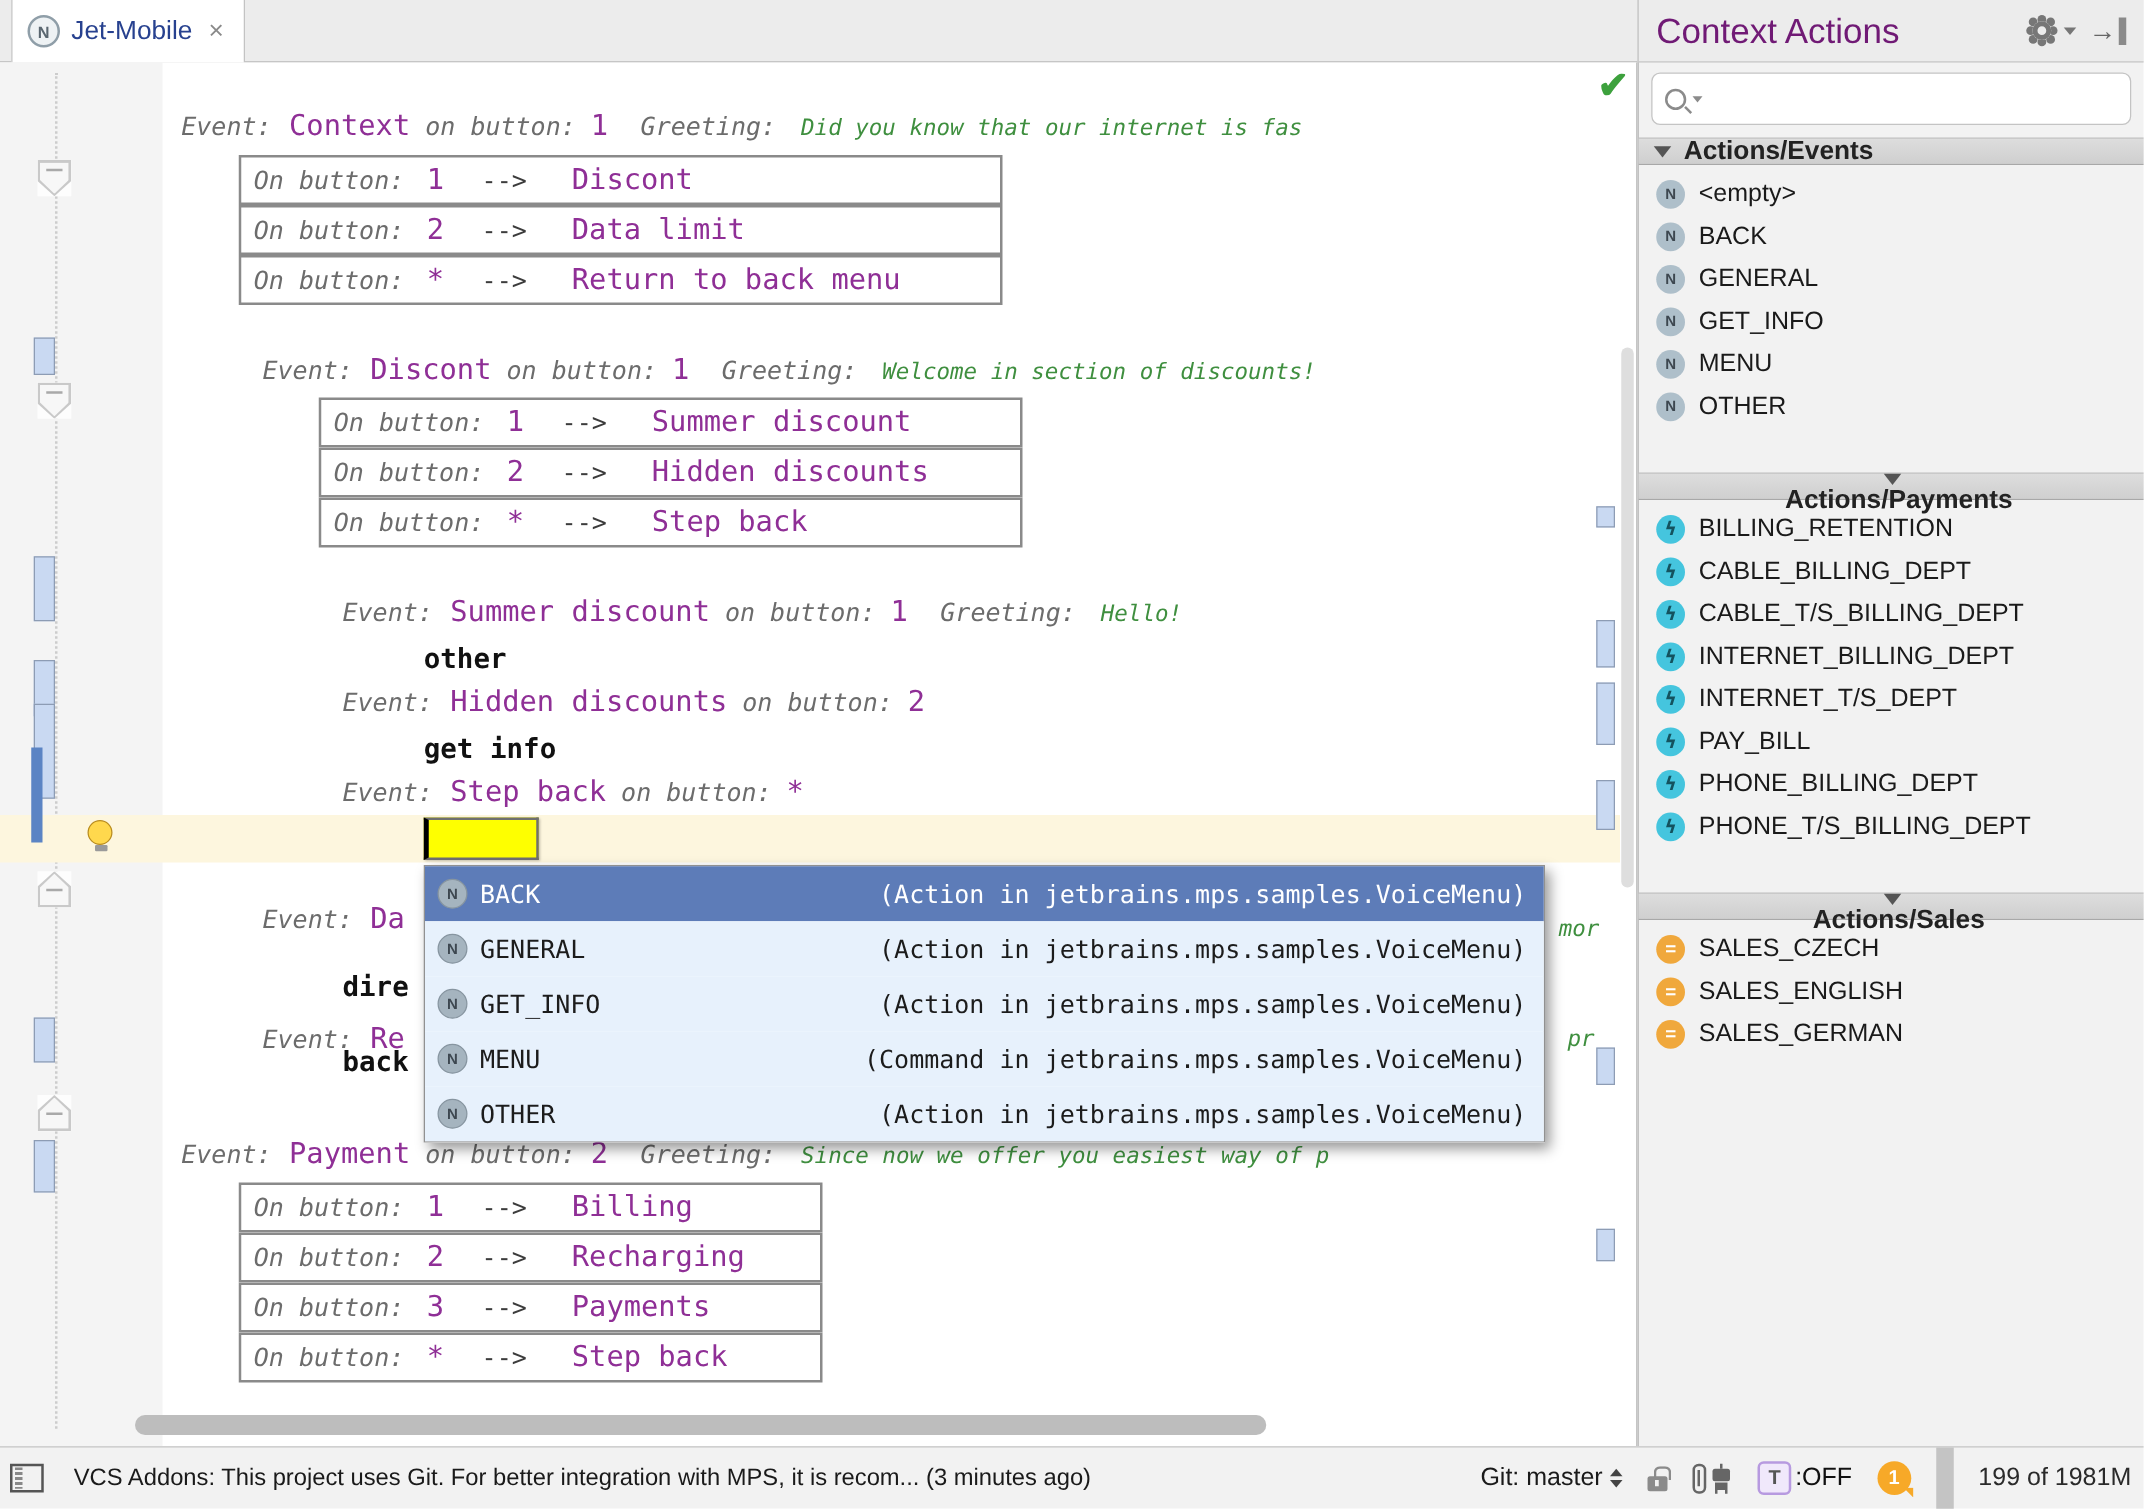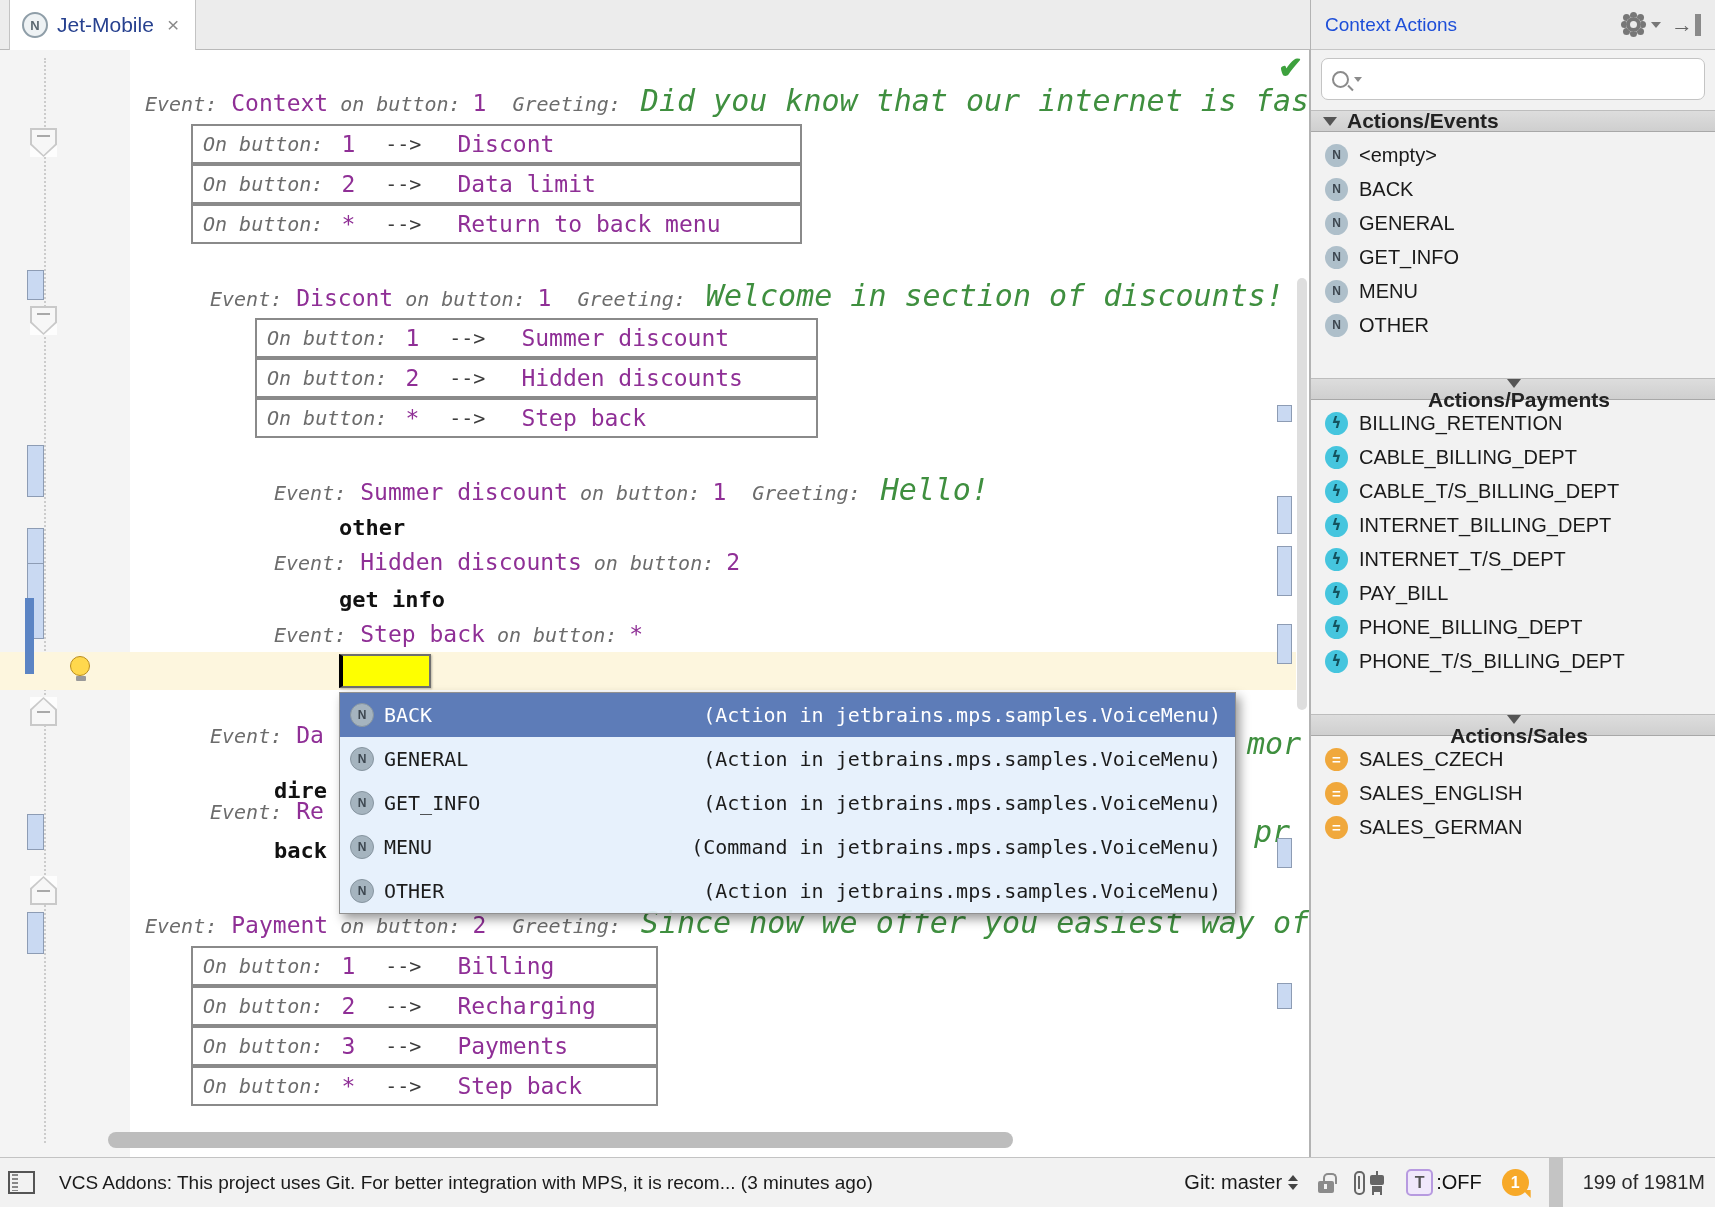--- a/index.html
+++ b/index.html
@@ -21,21 +21,21 @@
 
   
   .editor { position:absolute; left:0; top:50px; width:1310px; height:1107px;
             background:#fff; border-right:1px solid #b3b3b3; overflow:hidden; }
   .gutter-band { position:absolute; left:0; top:0; width:130px; height:1107px; background:#f4f4f4; }
   .dotline { position:absolute; left:44px; top:8px; height:1085px; border-left:2px dotted #cccccc; }
   .current-line { position:absolute; left:0; top:602px; width:1296px; height:38px; background:#fdf6de; }
   .ed-block { position:absolute; white-space:nowrap; line-height:34px; }
   .kw  { font-family:"DejaVu Sans Mono", monospace; font-style:italic; color:#6c6c6c; font-size:20px; }
   .val { font-family:"DejaVu Sans Mono", monospace; color:#8f2f96; font-size:23px; }
-  .grn { font-family:"DejaVu Sans Mono", monospace; font-style:italic; color:#3f8f3f; font-size:30px; }
+  .grn { font-family:"DejaVu Sans Mono", monospace; font-style:italic; color:#3f8f3f; font-size:18px; }
   .arrow { font-family:"DejaVu Sans Mono", monospace; color:#3c3c3c; font-size:20px; }
   .bold-act { font-family:"DejaVu Sans Mono", monospace; font-weight:bold; color:#111; font-size:22px; }
   .ml-s { margin-left:12px; } .ml-m { margin-left:14px; } .ml-g { margin-left:26px; } .ml-gr { margin-left:20px; }
   .tbl-row { height:40px; border:2px solid #8a8a8a; display:flex; align-items:center;
              padding-left:10px; background:#fff; }
   .tbl-row + .tbl-row { margin-top:0px; }
   .cell-btn { margin-left:18px; } .cell-arrow { margin-left:30px; } .cell-target { margin-left:36px; }
 
   .yellow-cell { position:absolute; left:339px; top:604px; width:92px; height:34px;
                  background:#feff00; border:2px solid #6f6f6f; border-left:4px solid #000;
@@ -75,21 +75,21 @@
                 color:#3d4750; font-family:"Liberation Sans",sans-serif; font-weight:bold; font-size:12px;
                 display:flex; align-items:center; justify-content:center; margin-right:10px; flex:none; }
   .popup-name { min-width:150px; }
   .popup-desc { flex:1; text-align:right; }
 
   
   .panel { position:absolute; left:1310px; top:0; width:405px; height:1157px;
            background:#f2f2f2; border-left:1px solid #b3b3b3; }
   .panel-header { height:50px; background:#ececec; border-bottom:1px solid #c6c6c6;
                   display:flex; align-items:center; padding:0 14px; }
-  .panel-title { font-size:19px; color:#1d4ed8; flex:1; }
+  .panel-title { font-size:28px; color:#701a75; flex:1; }
   .gear { position:relative; width:15px; height:15px; border:4px solid #777; border-radius:50%;
           margin-right:6px;
           box-shadow:0 -9px 0 -4px #777, 0 9px 0 -4px #777, -9px 0 0 -4px #777, 9px 0 0 -4px #777,
                      7px 7px 0 -4px #777, -7px -7px 0 -4px #777, 7px -7px 0 -4px #777, -7px 7px 0 -4px #777; }
   .dn-tri { width:0; height:0; border-left:5px solid transparent; border-right:5px solid transparent;
             border-top:6px solid #777; margin:0 10px 0 4px; }
   .hide-ic { display:flex; align-items:center; }
   .hide-ic .arr { color:#666; font-size:22px; line-height:1; }
   .hide-ic .bar { width:6px; height:22px; background:#8a8a8a; margin-left:2px; }
 
@@ -216,21 +216,21 @@
             <span class="val cell-target">Step back</span>
           </div>
         </div>
         <div class="ed-block" style="left: 274px; top: 423px;"><span class="kw">Event:</span><span class="val ml-m">Summer discount</span><span class="kw ml-s">on button:</span><span class="val ml-s">1</span><span class="kw ml-g">Greeting:</span><span class="grn ml-gr">Hello!</span></div>
         <div class="ed-block" style="left: 339px; top: 461px;"><span class="bold-act">other</span></div>
         <div class="ed-block" style="left: 274px; top: 495px;"><span class="kw">Event:</span><span class="val ml-m">Hidden discounts</span><span class="kw ml-s">on button:</span><span class="val ml-s">2</span></div>
         <div class="ed-block" style="left: 339px; top: 533px;"><span class="bold-act">get info</span></div>
         <div class="ed-block" style="left: 274px; top: 567px;"><span class="kw">Event:</span><span class="val ml-m">Step back</span><span class="kw ml-s">on button:</span><span class="val ml-s">*</span></div>
         <div class="ed-block" style="left: 210px; top: 668px;"><span class="kw">Event:</span><span class="val ml-m">Da</span></div>
         <div class="ed-block" style="left: 274px; top: 711px; margin-top: 13px;"><span class="bold-act">dire</span></div>
-        <div class="ed-block" style="left: 210px; top: 744px;"><span class="kw">Event:</span><span class="val ml-m">Re</span></div>
+        <div class="ed-block" style="left: 210px; top: 764px;"><span class="kw">Event:</span><span class="val ml-m">Re</span></div>
         <div class="ed-block" style="left: 274px; top: 784px;"><span class="bold-act">back</span></div>
         <div class="ed-block" style="left: 1247px; top: 677px;"><span class="grn">mor</span></div>
         <div class="ed-block" style="left: 1254px; top: 765px;"><span class="grn">pr</span></div>
         <div class="ed-block" style="left: 145px; top: 856px;"><span class="kw">Event:</span><span class="val ml-m">Payment</span><span class="kw ml-s">on button:</span><span class="val ml-s">2</span><span class="kw ml-g">Greeting:</span><span class="grn ml-gr">Since now we offer you easiest way of p</span></div>
         <div class="ed-block" style="left: 191px; top: 896px;">
           <div class="tbl-row" style="width: 467px;">
             <span class="kw">On button:</span>
             <span class="val cell-btn">1</span>
             <span class="arrow cell-arrow">--&gt;</span>
             <span class="val cell-target">Billing</span>

